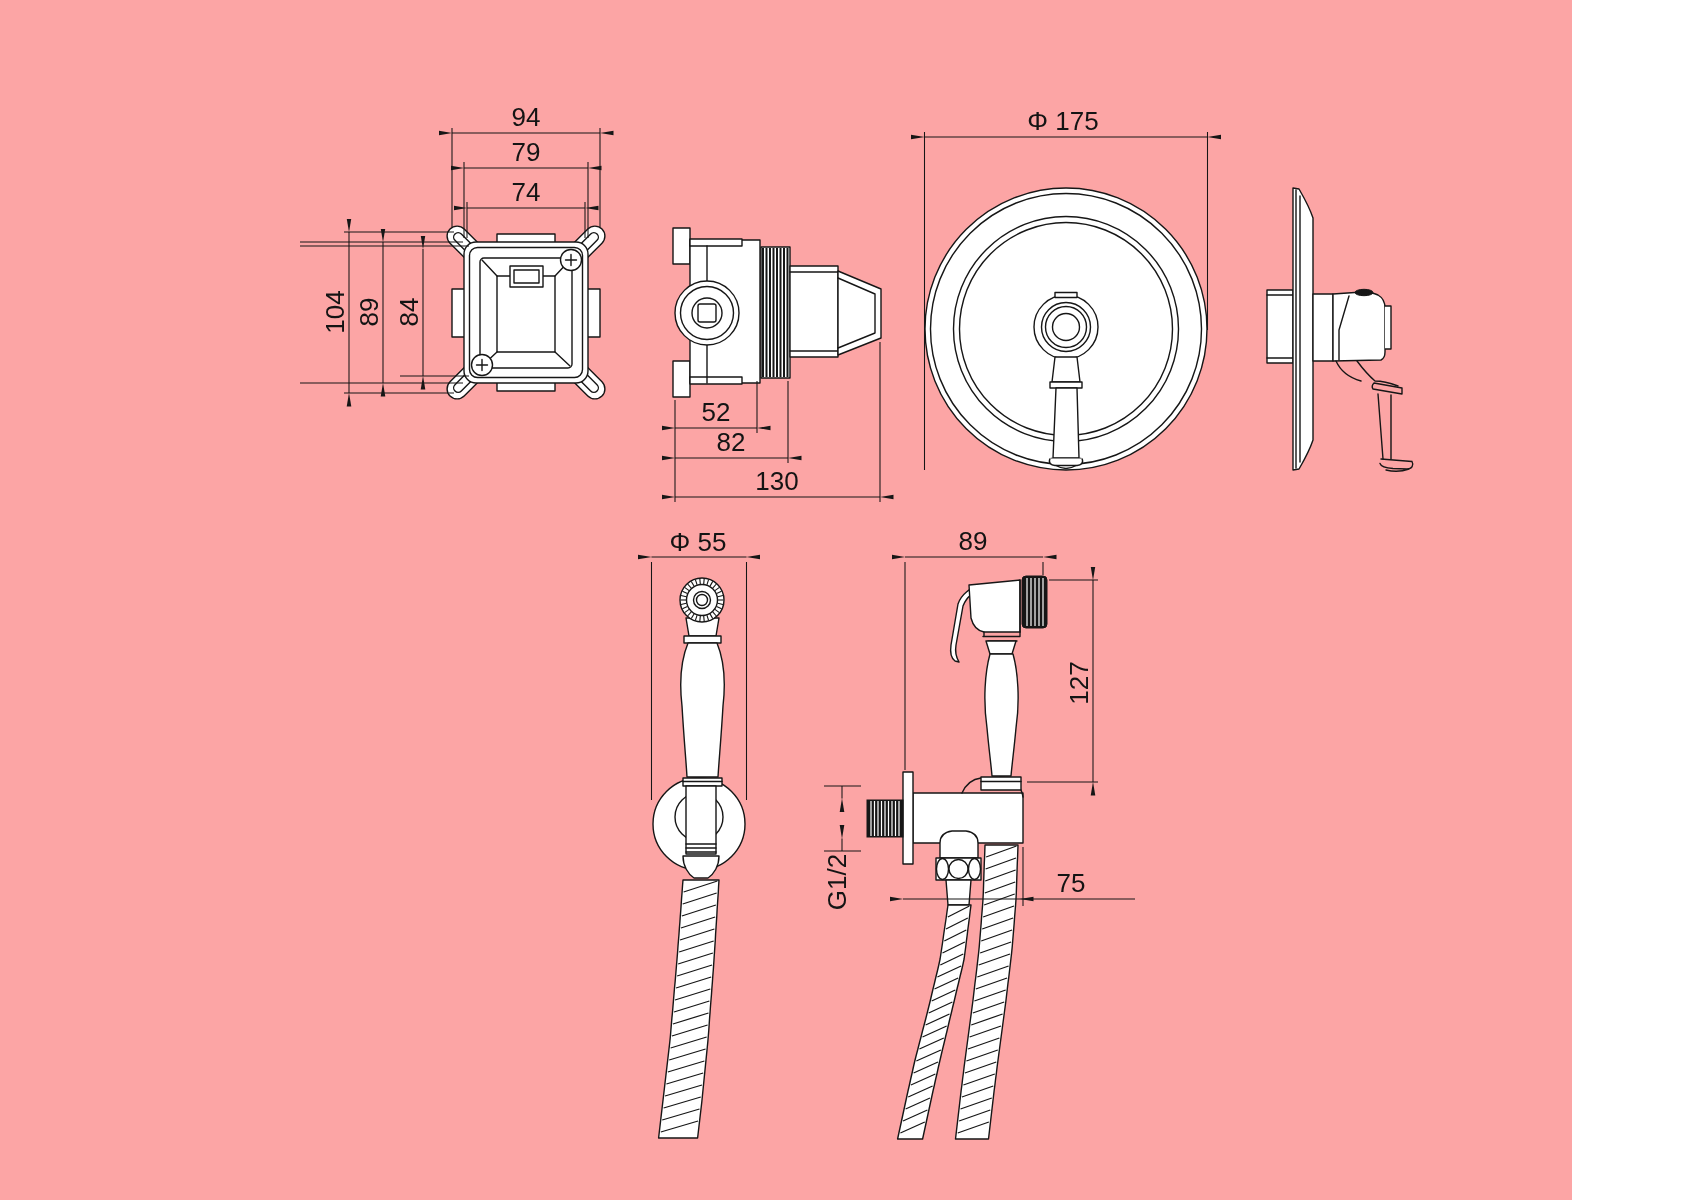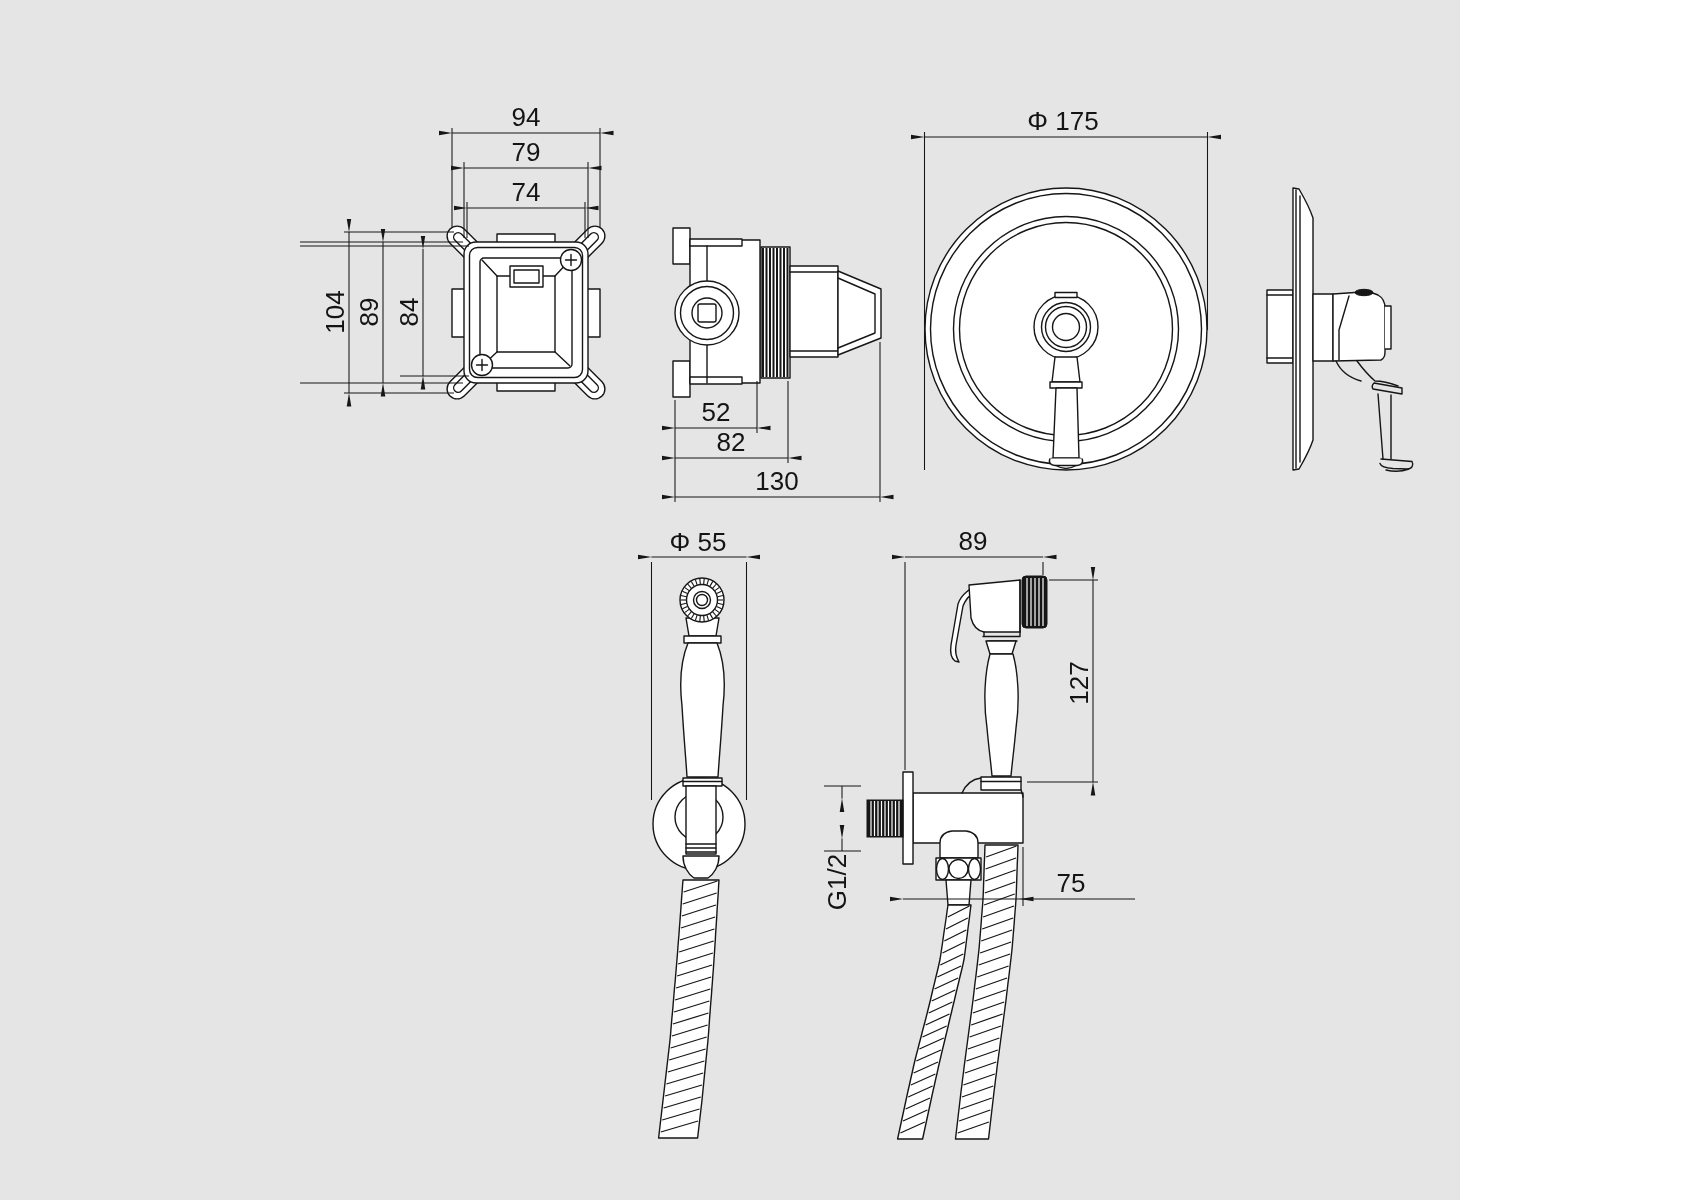--- a/index.html
+++ b/index.html
@@ -1,16 +1,16 @@
 <!DOCTYPE html>
 <html><head>
 <meta charset="utf-8">
 <style>
   html,body{margin:0;padding:0;background:#ffffff;}
-  .canvas{position:relative;width:1460px;height:1200px;background:#e5e5e5;overflow:hidden;}
+  .canvas{position:relative;width:1572px;height:1200px;background:#fca5a5;overflow:hidden;}
   svg{display:block;}
   .s   {fill:none;stroke:#161616;stroke-width:1.4;stroke-linejoin:round;stroke-linecap:round;}
   .sw  {fill:#ffffff;stroke:#161616;stroke-width:1.4;stroke-linejoin:round;}
   .thin{fill:none;stroke:#161616;stroke-width:1.05;}
   .diml{fill:none;stroke:#161616;stroke-width:1.05;}
   .dark{fill:#161616;stroke:#161616;stroke-width:1;}
   .knurl-line{stroke:#ffffff;stroke-width:1.2;}
   .rib{stroke:#161616;stroke-width:2;}
   .hatch line{stroke:#161616;stroke-width:1.25;}
   text.dim{font-family:"Liberation Sans","DejaVu Sans",sans-serif;font-size:26px;fill:#141414;}

